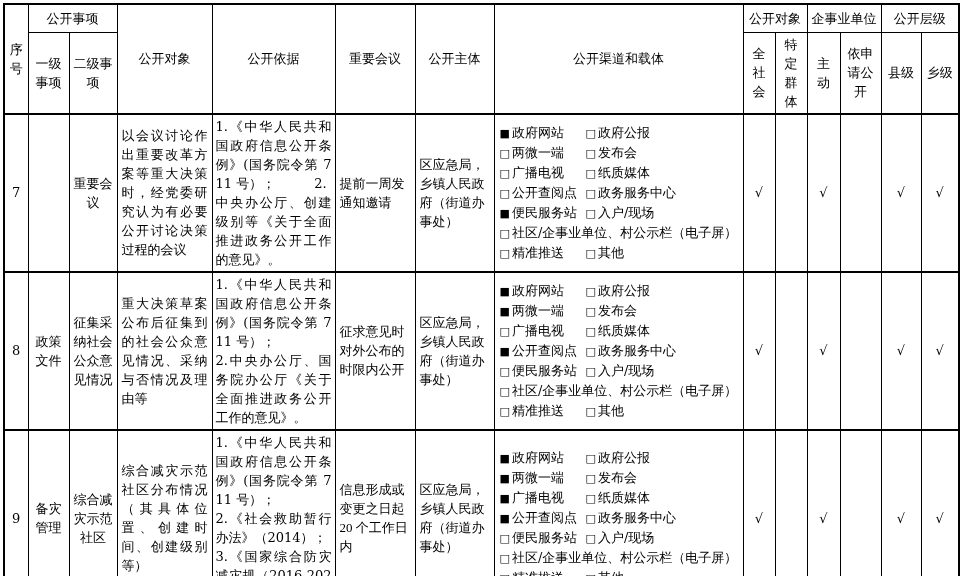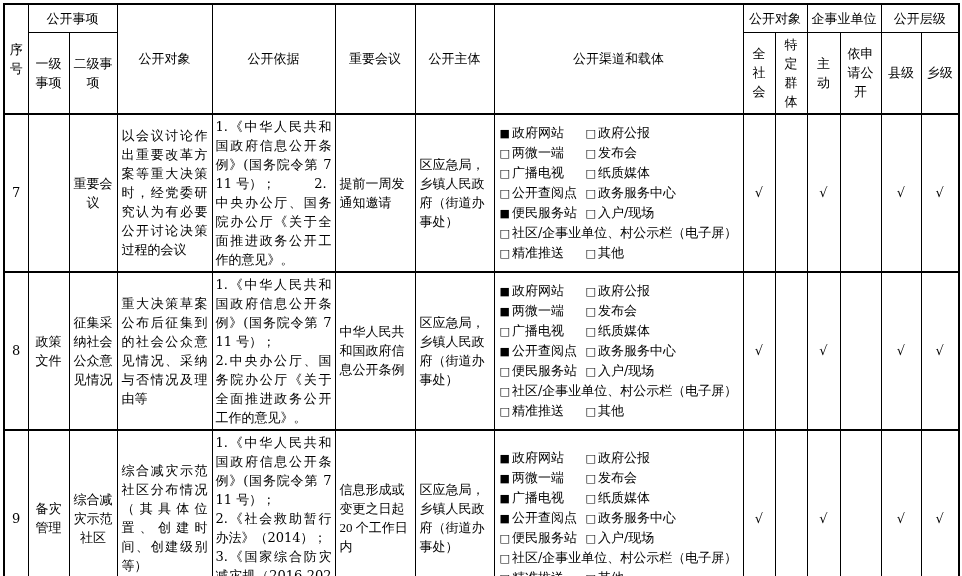--- a/index.html
+++ b/index.html
@@ -80,21 +80,21 @@
     </tr>
   </thead>
   <tbody>
     <tr style="height:152px">
       <td class="seq">7</td>
       <td class="lv"></td>
       <td class="lv">重要会议</td>
       <td class="content">以会议讨论作出重要改革方案等重大决策时，经党委研究认为有必要公开讨论决策过程的会议</td>
       <td class="basis">
           <div>1.《中华人民共和国政府信息公开条例》(国务院令第 711 号）；　　　2.</div>
-          <div>中央办公厅、国务院办公厅《关于全面推进政务公开工作的意见》。</div>
+          <div>中央办公厅、创建级别等《关于全面推进政务公开工作的意见》。</div>
         </td>
       <td class="timelimit">提前一周发通知邀请</td>
       <td class="subject">区应急局，乡镇人民政府（街道办事处）</td>
       <td class="channels">
           <div class="ch-line"><span class="ch-item first"><span class="ch-box">■</span><span>政府网站</span></span><span class="ch-item"><span class="ch-box">□</span><span>政府公报</span></span></div>
           <div class="ch-line"><span class="ch-item first"><span class="ch-box">□</span><span>两微一端</span></span><span class="ch-item"><span class="ch-box">□</span><span>发布会</span></span></div>
           <div class="ch-line"><span class="ch-item first"><span class="ch-box">□</span><span>广播电视</span></span><span class="ch-item"><span class="ch-box">□</span><span>纸质媒体</span></span></div>
           <div class="ch-line"><span class="ch-item first"><span class="ch-box">□</span><span>公开查阅点</span></span><span class="ch-item"><span class="ch-box">□</span><span>政务服务中心</span></span></div>
           <div class="ch-line"><span class="ch-item first"><span class="ch-box">■</span><span>便民服务站</span></span><span class="ch-item"><span class="ch-box">□</span><span>入户/现场</span></span></div>
           <div class="ch-line"><span class="ch-item"><span class="ch-box">□</span><span>社区/企事业单位、村公示栏（电子屏）</span></span></div>
@@ -109,21 +109,21 @@
     </tr>
     <tr style="height:152px">
       <td class="seq">8</td>
       <td class="lv">政策文件</td>
       <td class="lv">征集采纳社会公众意见情况</td>
       <td class="content">重大决策草案公布后征集到的社会公众意见情况、采纳与否情况及理由等</td>
       <td class="basis">
           <div>1.《中华人民共和国政府信息公开条例》(国务院令第 711 号）；</div>
           <div>2.中央办公厅、国务院办公厅《关于全面推进政务公开工作的意见》。</div>
         </td>
-      <td class="timelimit">中华人民共和国政府信息公开条例</td>
+      <td class="timelimit">征求意见时对外公布的时限内公开</td>
       <td class="subject">区应急局，乡镇人民政府（街道办事处）</td>
       <td class="channels">
           <div class="ch-line"><span class="ch-item first"><span class="ch-box">■</span><span>政府网站</span></span><span class="ch-item"><span class="ch-box">□</span><span>政府公报</span></span></div>
           <div class="ch-line"><span class="ch-item first"><span class="ch-box">■</span><span>两微一端</span></span><span class="ch-item"><span class="ch-box">□</span><span>发布会</span></span></div>
           <div class="ch-line"><span class="ch-item first"><span class="ch-box">□</span><span>广播电视</span></span><span class="ch-item"><span class="ch-box">□</span><span>纸质媒体</span></span></div>
           <div class="ch-line"><span class="ch-item first"><span class="ch-box">■</span><span>公开查阅点</span></span><span class="ch-item"><span class="ch-box">□</span><span>政务服务中心</span></span></div>
           <div class="ch-line"><span class="ch-item first"><span class="ch-box">□</span><span>便民服务站</span></span><span class="ch-item"><span class="ch-box">□</span><span>入户/现场</span></span></div>
           <div class="ch-line"><span class="ch-item"><span class="ch-box">□</span><span>社区/企事业单位、村公示栏（电子屏）</span></span></div>
           <div class="ch-line"><span class="ch-item first"><span class="ch-box">□</span><span>精准推送</span></span><span class="ch-item"><span class="ch-box">□</span><span>其他</span></span></div>
         </td>

